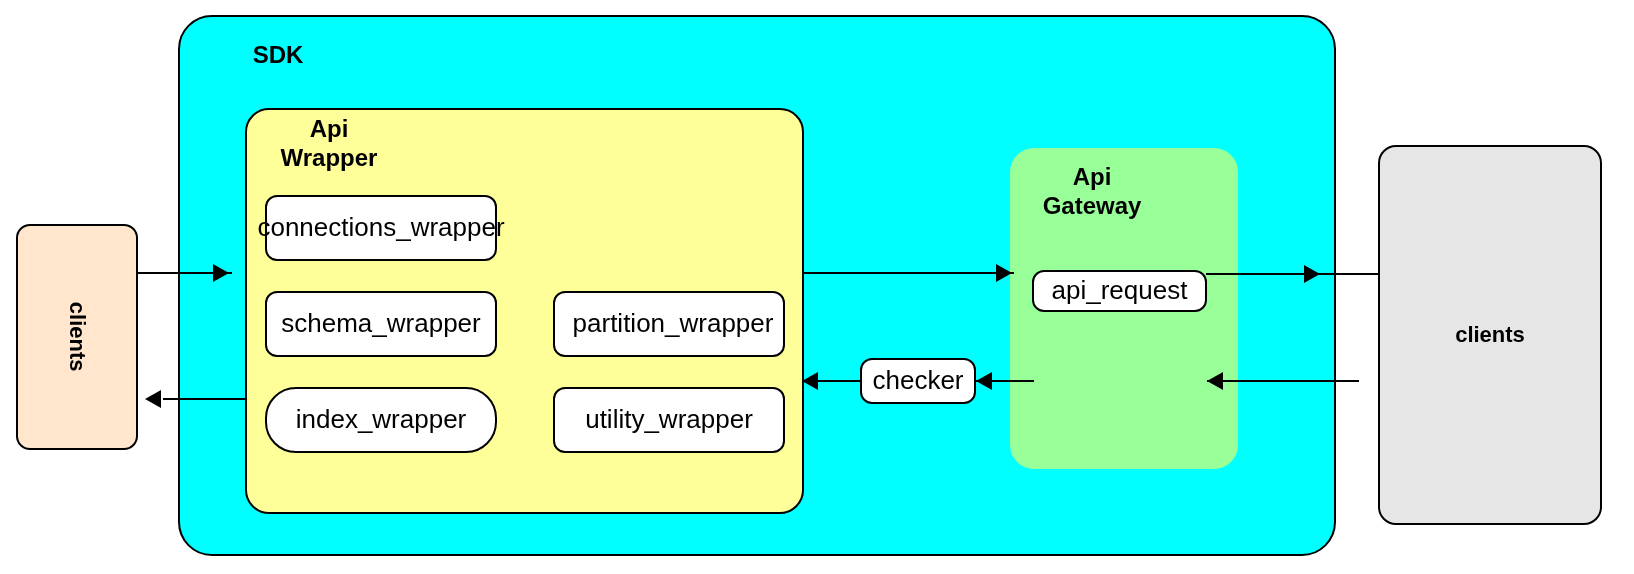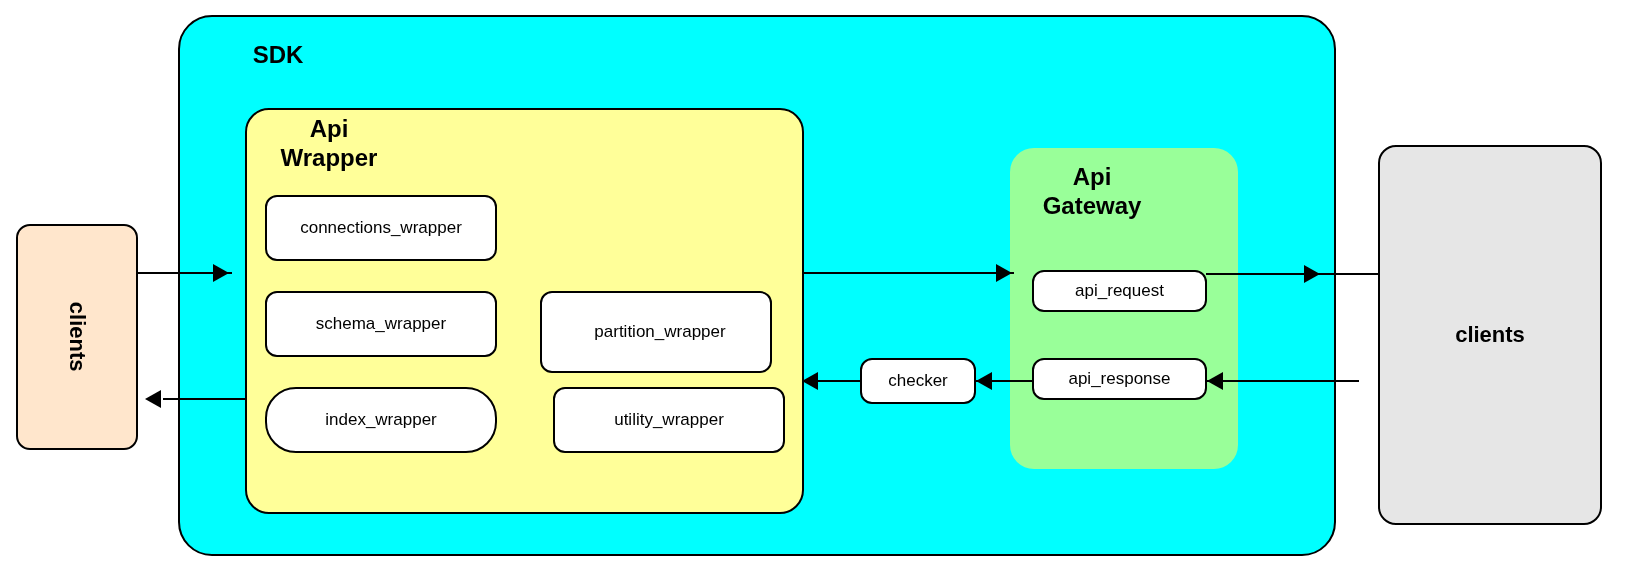--- a/index.html
+++ b/index.html
@@ -50,21 +50,21 @@
     color: #000000;
     line-height: 1.22;
     white-space: pre-line;
     text-align: center;
   }
   
   .box {
     background: #ffffff;
     border: 2px solid #000000;
     border-radius: 12px;
-    font-size: 17px;
+    font-size: 26px;
   }
   .box-client {
     background: #ffe6cc;
     border: 2px solid #000000;
     border-radius: 14px;
     font-size: 22px;
     font-weight: bold;
   }
   .box-client .vtext {
     transform: rotate(90deg);
@@ -112,35 +112,32 @@
   <div class="node container-gateway" style="left:1010px; top:148px; width:228px; height:321px;"></div>
   <div class="container-title" style="left:1010px; top:162px; width:164px; text-align:center;">Api
 Gateway</div>
 
   <div class="node box" style="left:265px; top:195px; width:232px; height:66px;">
     <span>connections_wrapper</span>
   </div>
   <div class="node box" style="left:265px; top:291px; width:232px; height:66px;align-items:center;">
     <span>schema_wrapper</span>
   </div>
-  <div class="node box" style="left:540px; top:291px; width:232px; height:82px;padding-left:8px;">
+  <div class="node box" style="left:553px; top:291px; width:232px; height:66px;padding-left:8px;">
     <span>partition_wrapper</span>
   </div>
   <div class="node box" style="left:265px; top:387px; width:232px; height:66px;border-radius:31px;">
     <span>index_wrapper</span>
   </div>
   <div class="node box" style="left:553px; top:387px; width:232px; height:66px;">
     <span>utility_wrapper</span>
   </div>
 
   <div class="node box" style="left:1032px; top:270px; width:175px; height:42px;">
     <span>api_request</span>
-  </div>
-  <div class="node box" style="left:1032px; top:358px; width:175px; height:42px;">
-    <span>api_response</span>
   </div>
 
   <div class="node box" style="left:860px; top:358px; width:116px; height:46px;">
     <span>checker</span>
   </div>
 
   <div class="node box-client" style="left:16px; top:224px; width:122px; height:226px;">
     <span class="vtext">clients</span>
   </div>
 

